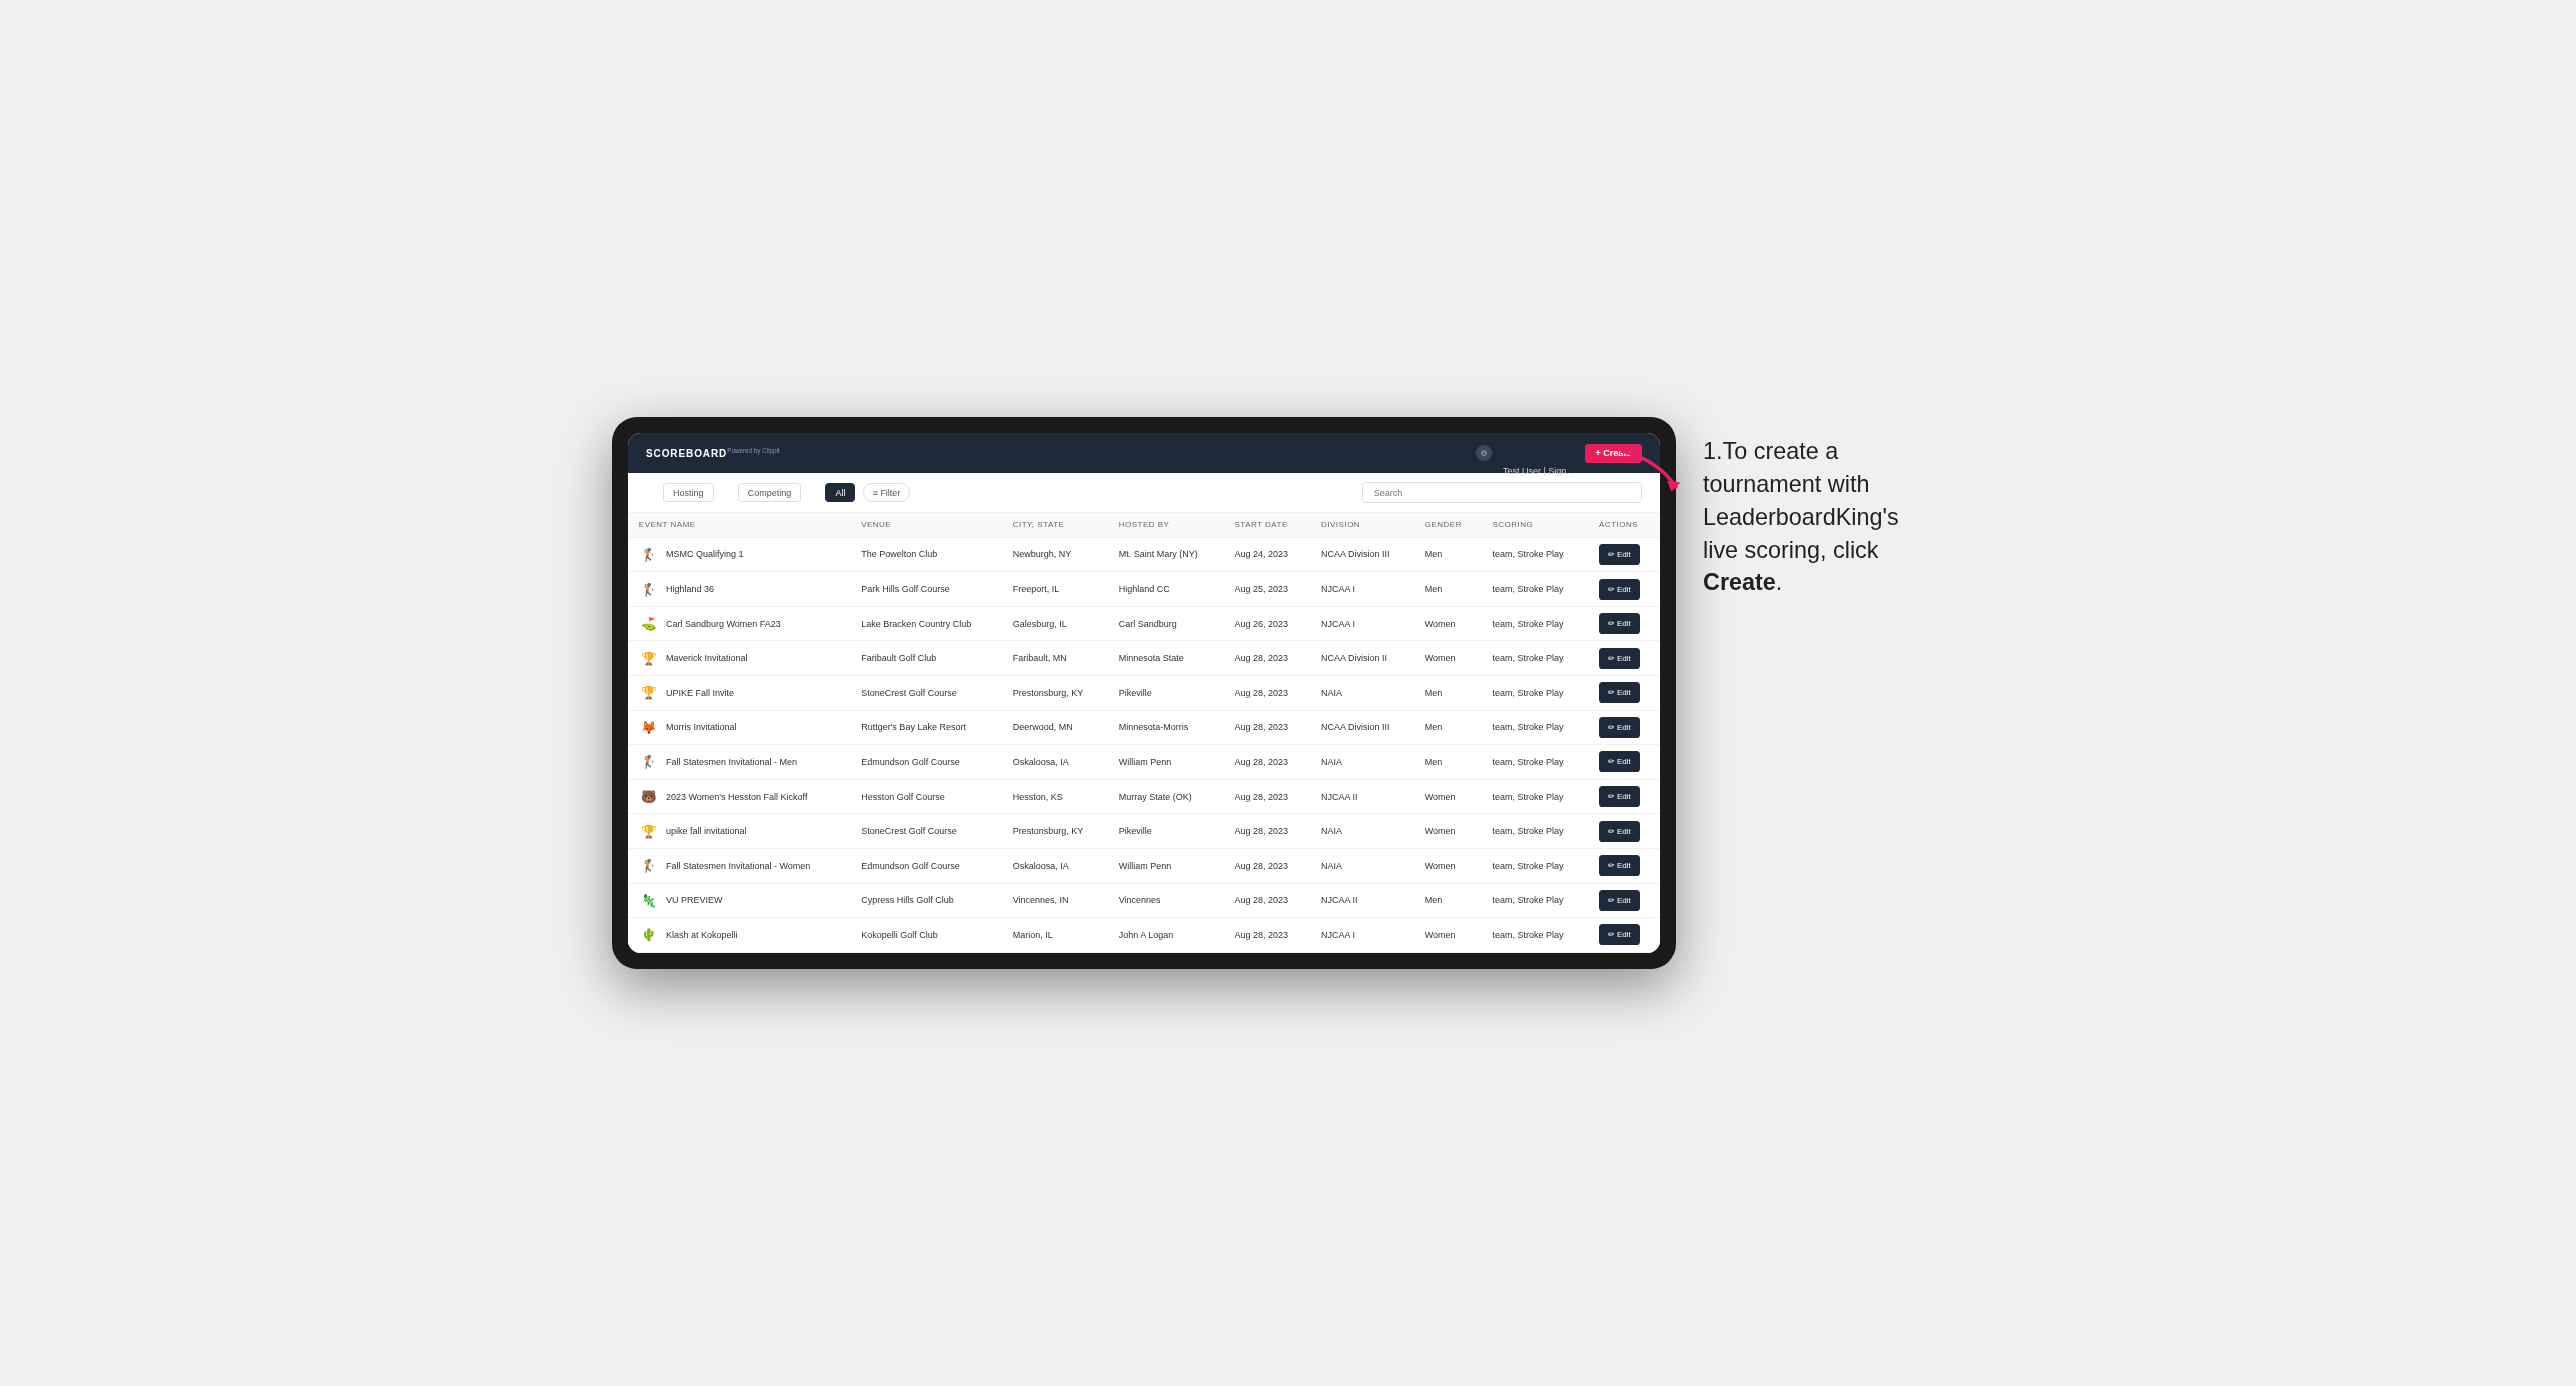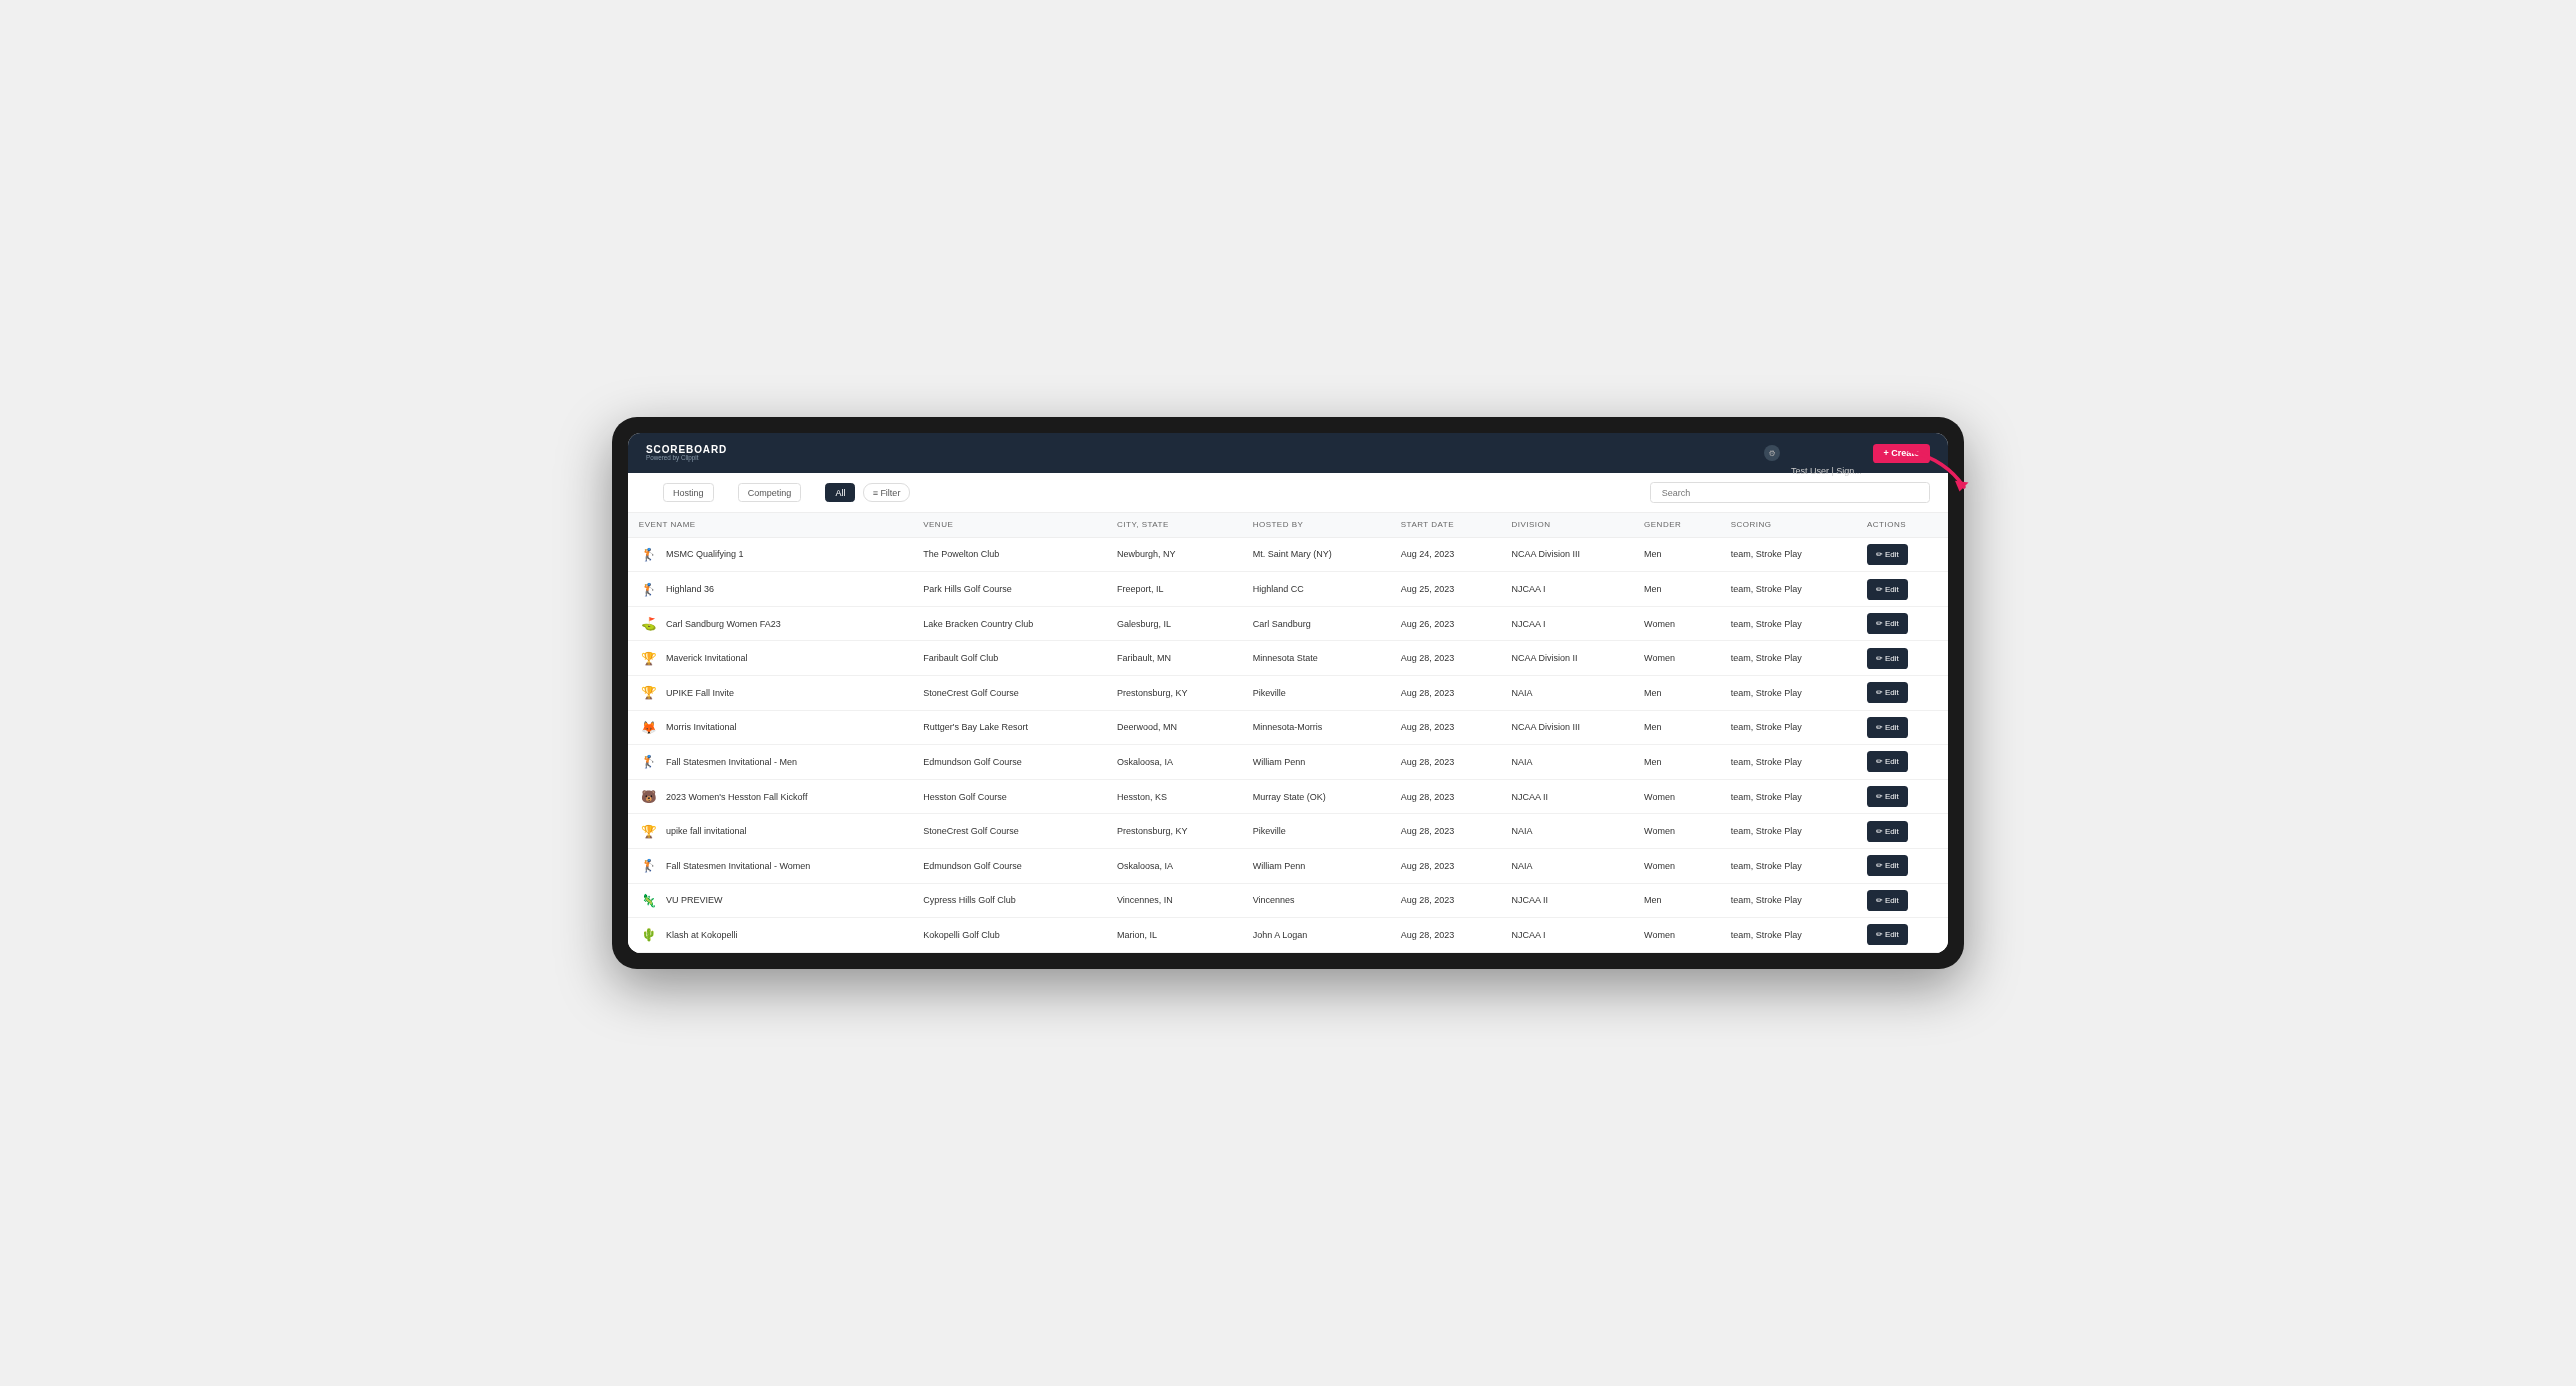--- a/index.html
+++ b/index.html
@@ -43,21 +43,21 @@
       background: #1e2a3a;
       display: flex;
       align-items: center;
       padding: 0 18px;
       height: 40px;
       gap: 18px;
     }
 
     .nav-logo {
       display: flex;
-      flex-direction: column;
+      flex-direction: row;
       line-height: 1.1;
     }
 
     .nav-logo .scoreboard {
       color: #fff;
       font-size: 10px;
       font-weight: 800;
       letter-spacing: 0.9px;
     }
 
@@ -551,15 +551,20 @@
 
     </div>
 
     <svg class="arrow-annotation" viewBox="0 0 80 60" xmlns="http://www.w3.org/2000/svg">
       <path d="M10 10 Q 50 20 70 50" stroke="#e91e5e" stroke-width="4" fill="none" stroke-linecap="round"></path>
       <polygon points="65,55 75,45 60,43" fill="#e91e5e"></polygon>
     </svg>
 
   </div>
 
+  <div class="annotation-panel">
+    <p class="annotation-text">
+      <span>1.To create a tournament with LeaderboardKing's live scoring, click </span><strong>Create</strong><span>.</span>
+    </p>
+  </div>
 
 </div>
 
 
 </body></html>

